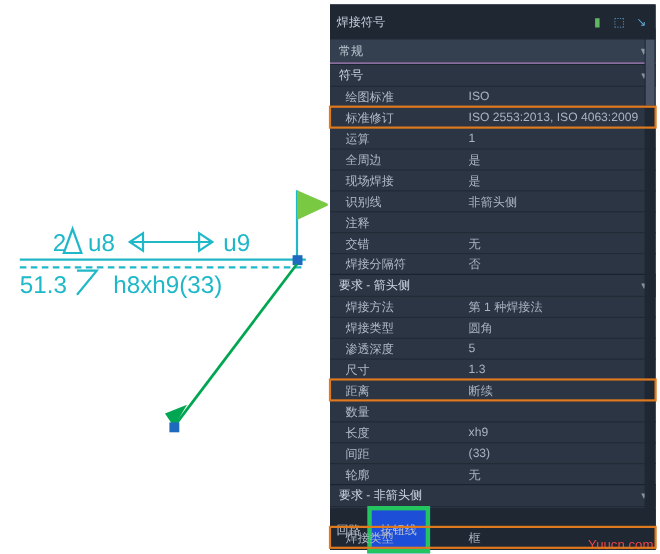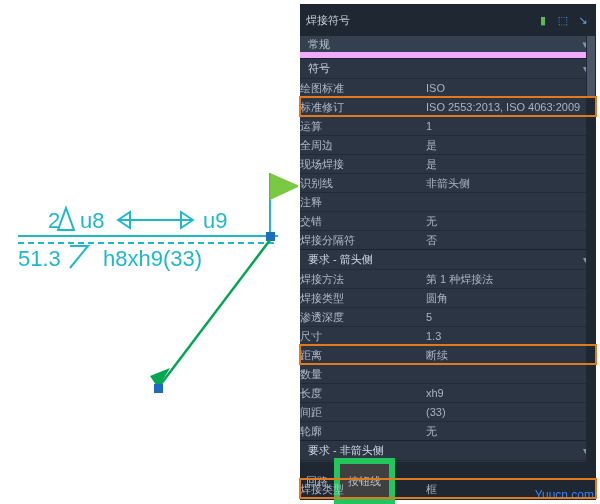--- a/index.html
+++ b/index.html
@@ -3,33 +3,33 @@
 <meta charset="utf-8">
 <style>
 *{margin:0;padding:0;box-sizing:border-box;font-family:"Microsoft YaHei",sans-serif}
 body{background:#fff;width:600px;height:504px;position:relative;overflow:hidden}
 .canvas{position:absolute;left:8px;top:8px;width:290px;height:490px;background:#fff}
 .canvas svg{width:100%;height:100%}
 .panel{position:absolute;right:4px;top:4px;width:296px;height:496px;background:#2b3544;color:#bcc4d0;font-size:11px}
 .titlebar{height:22px;background:#1f2733;display:flex;align-items:center;padding:16px 6px;color:#c8d0dc;font-size:11px}
 .titlebar .ticons{margin-left:auto;display:flex;gap:6px}
 .ticon{width:14px;height:14px;display:flex;align-items:center;justify-content:center;font-size:11px}
-.dropdown{height:22px;background:#34404f;display:flex;align-items:center;padding:0 8px;border-bottom:6px solid #f0abfc}
+.dropdown{height:22px;background:#34404f;display:flex;align-items:center;padding:0 8px;border-bottom:1px solid #f0abfc}
 .dropdown .chev{margin-left:auto;color:#8a94a3}
 .section-hdr{height:20px;background:#2b3544;display:flex;align-items:center;padding:0 8px;font-weight:normal;color:#d0d8e4;border-top:1px solid #1a222e;cursor:pointer}
 .section-hdr .chev{margin-left:auto;color:#8a94a3;font-size:10px}
 .row{height:19px;display:flex;align-items:center;border-top:1px solid #222a36}
-.row .lbl{width:120px;padding-left:0;color:#b0bac8;white-space:nowrap;overflow:hidden}
+.row .lbl{width:120px;padding-left:14px;color:#b0bac8;white-space:nowrap;overflow:hidden}
 .row .val{flex:1;padding-left:6px;color:#aab4c2;white-space:nowrap;overflow:hidden}
 .row.hl{outline:2px solid #e07a1f;outline-offset:-1px;position:relative;z-index:2}
 .footer{position:absolute;bottom:0;left:0;right:0;height:38px;background:#1f2733;display:flex;align-items:center;padding:0 6px;gap:6px;font-size:11px}
-.footer .btn{padding:10px 8px;background:#404040;border:6px solid #22c55e;color:#bcc4d0}
+.footer .btn{padding:10px 8px;background:#1d4ed8;border:4px solid #22c55e;color:#bcc4d0}
 .scrollbar{position:absolute;right:0;top:22px;bottom:22px;width:10px;background:#1f2733}
 .thumb{position:absolute;left:1px;right:1px;top:10px;height:60px;background:#4a5568}
-.watermark{position:absolute;right:6px;bottom:2px;font-size:12px;color:#3b82f6;font-family:Arial}
+.watermark{position:absolute;right:6px;bottom:2px;font-size:12px;color:#ef4444;font-family:Arial}
 </style>
 </head>
 <body>
 
 <div class="canvas">
 <svg viewBox="0 0 290 490">
   <g stroke="#1fb8c9" stroke-width="2" fill="none">
     <line x1="10" y1="228" x2="270" y2="228"></line>
     <line x1="10" y1="235" x2="270" y2="235" stroke-dasharray="6,4"></line>
   </g>

